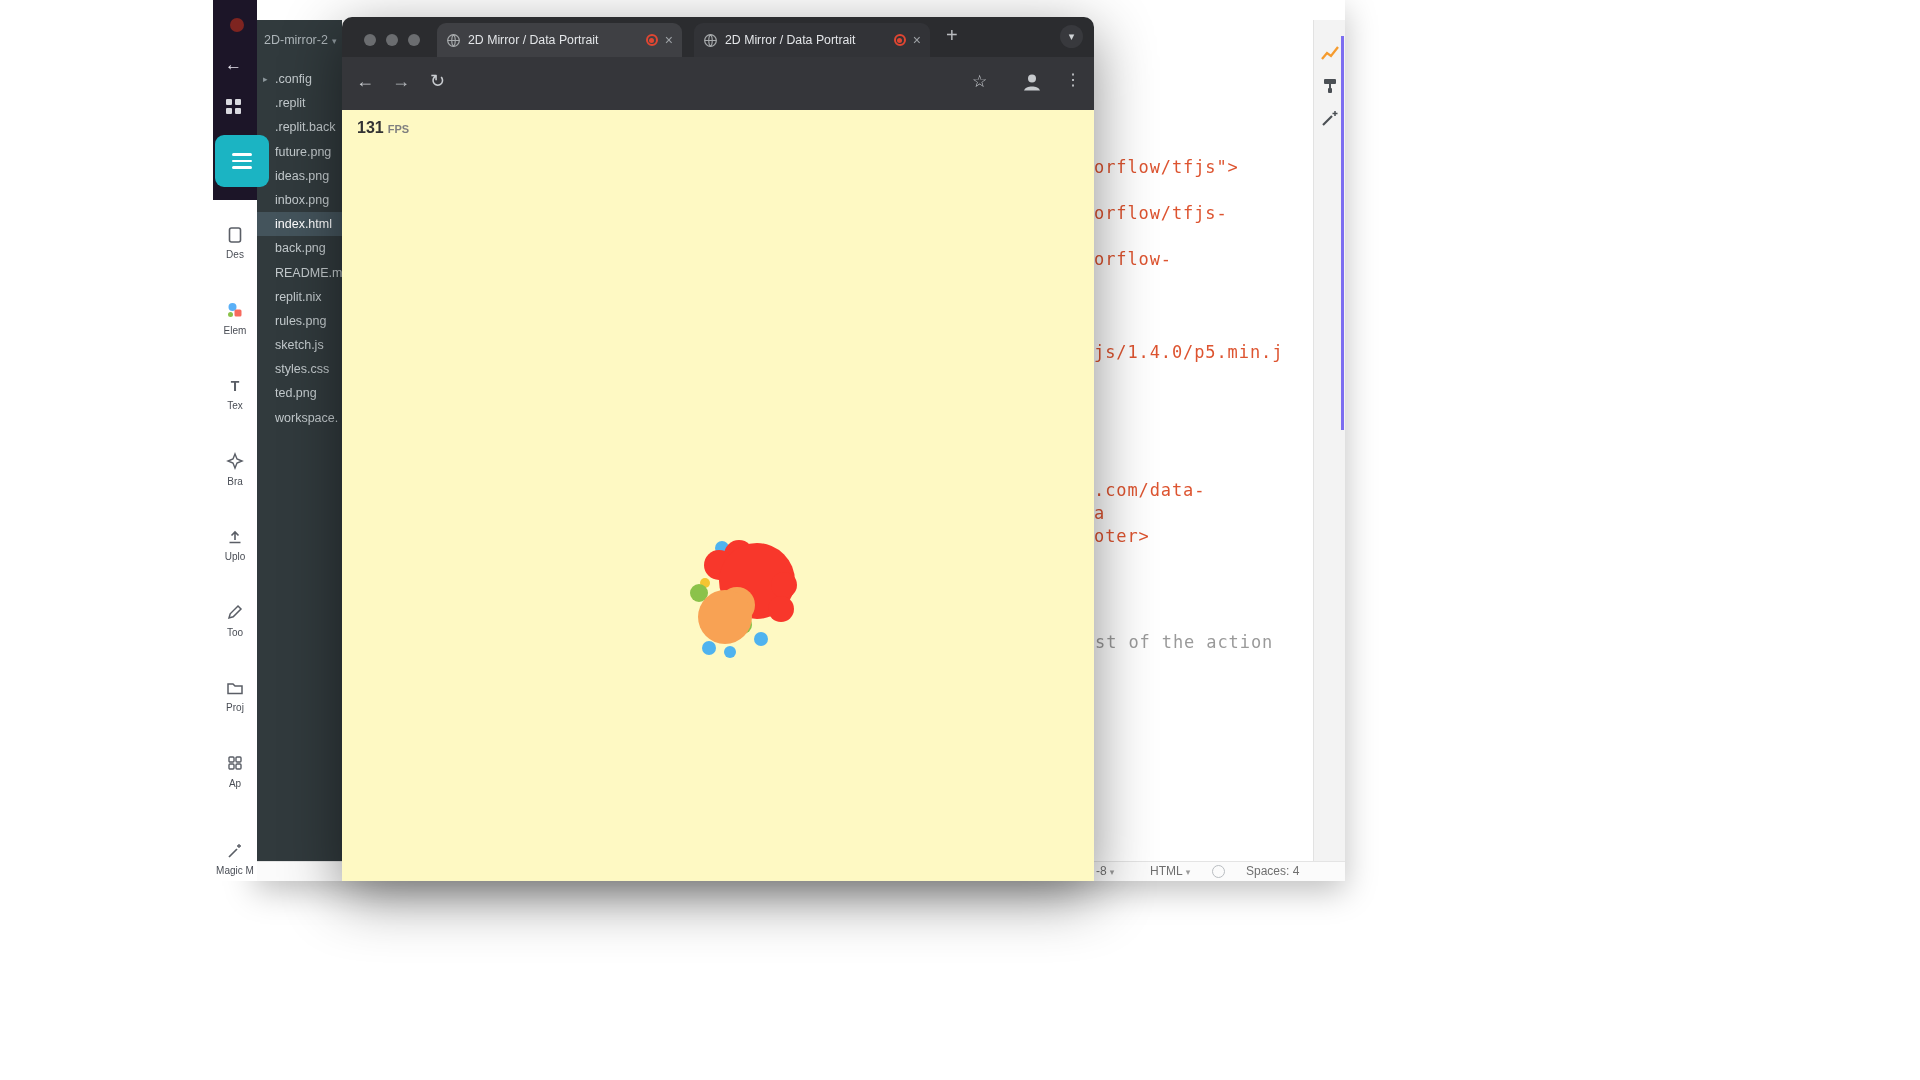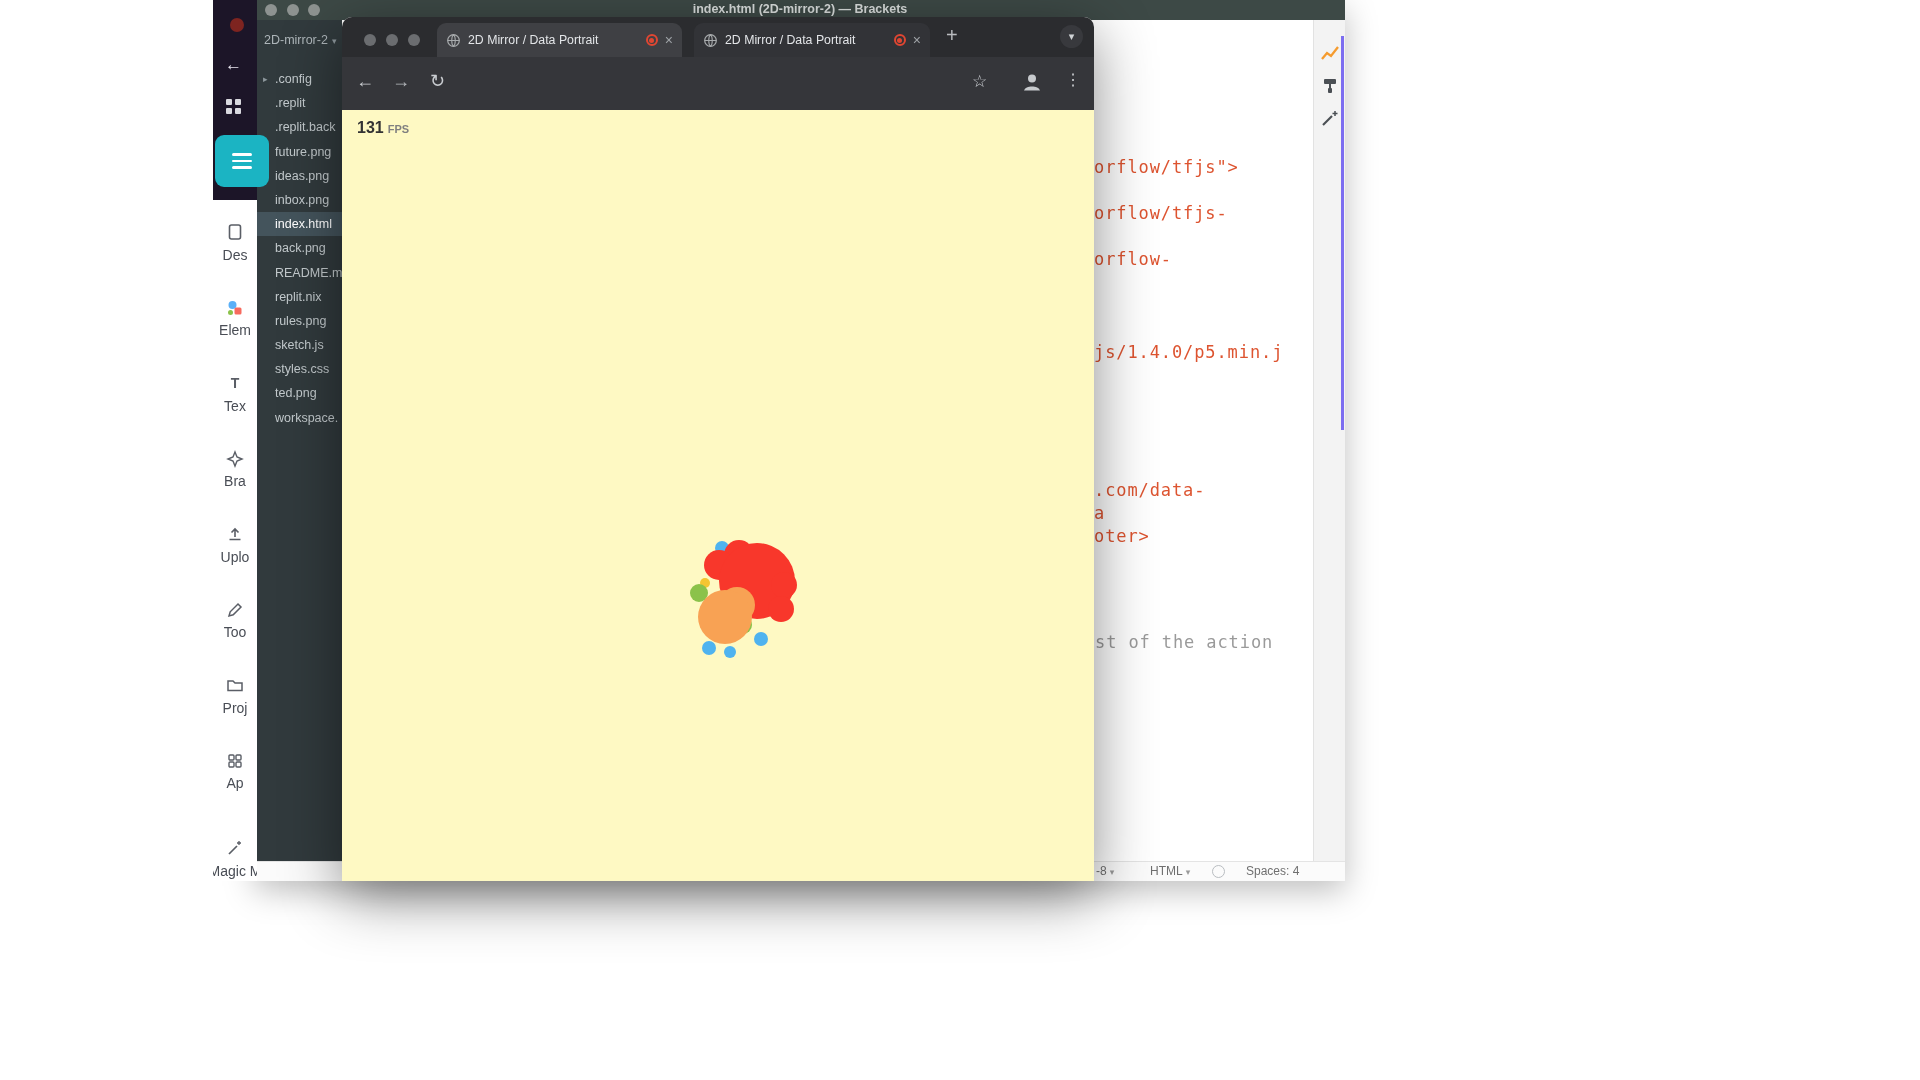--- a/index.html
+++ b/index.html
@@ -11,21 +11,21 @@
   .canva{position:absolute;left:213px;top:0;width:44px;height:881px;background:#fff;z-index:2}
   .canva-top{position:absolute;left:0;top:0;width:44px;height:200px;background:#1c1528}
   .reddot{position:absolute;left:17px;top:18px;width:14px;height:14px;border-radius:50%;background:#7e2420}
   .cv-back{position:absolute;left:12px;top:56px;color:#e7e5ee;font-size:17px;line-height:1;cursor:default}
   .cv-grid{position:absolute;left:13px;top:99px}
   .cv-menu{position:absolute;left:2px;top:135px;width:54px;height:52px;border-radius:9px;background:#1bb4c3;display:flex;align-items:center;justify-content:center;flex-direction:column;gap:4px}
   .cv-menu i{display:block;width:20px;height:2.5px;background:#fff;border-radius:2px}
   .cv-items{position:absolute;left:0;top:205px;width:44px}
   .cv-item{height:75.5px;display:flex;flex-direction:column;align-items:center;justify-content:center;gap:5px;overflow:hidden}
   .cv-item:last-child{margin-top:12px}
-  .cv-lb{font-size:14px;color:#494d55;white-space:nowrap}
+  .cv-lb{font-size:10px;color:#494d55;white-space:nowrap}
   .cv-ic{height:19px;display:flex;align-items:center;justify-content:center;color:#5a5e66;font-size:14px;font-weight:700}
 
   
   .bw{position:absolute;left:255px;top:0;width:1090px;height:881px;background:#fff;z-index:1;box-shadow:0 10px 30px rgba(0,0,0,.25)}
   .bw-title{position:absolute;left:0;top:0;width:100%;height:20px;background:#3d4946}
   .tl{position:absolute;top:4px;width:12px;height:12px;border-radius:50%;background:#8e9391}
   .tl1{left:10px}.tl2{left:32px}.tl3{left:53px}
   .bw-title-text{position:absolute;left:0;top:0;width:100%;text-align:center;line-height:19px;font-size:12.5px;font-weight:700;color:#dadedd;white-space:nowrap}
   .bw-side{position:absolute;left:0;top:20px;width:87px;height:842px;background:#313a3d;overflow:hidden}
   .bw-proj{height:47px;padding:13px 0 0 9px;font-size:12.5px;color:#aeb6ba;white-space:nowrap}
@@ -171,26 +171,20 @@
               <path d="M3 15 L11 7" fill="none" stroke="#5a5e66" stroke-width="1.7"></path>
               <path d="M13 2 v4 M11 4 h4" fill="none" stroke="#5a5e66" stroke-width="1.3"></path>
             </svg>
           </span>
         <span class="cv-lb">Magic M</span>
       </div>
     </div>
   </div>
 
   <div class="bw">
-    <div class="bw-title">
-      <span class="tl tl1"></span>
-      <span class="tl tl2"></span>
-      <span class="tl tl3"></span>
-      <span class="bw-title-text">index.html (2D-mirror-2) — Brackets</span>
-    </div>
 
     <div class="bw-side">
       <div class="bw-proj">
         <span>2D-mirror-2</span><span class="car">▾</span>
       </div>
       <div>
         <div class="f"><span class="fa">▸</span><span>.config</span></div>
         <div class="f"><span>.replit</span></div>
         <div class="f"><span>.replit.back</span></div>
         <div class="f"><span>future.png</span></div>

